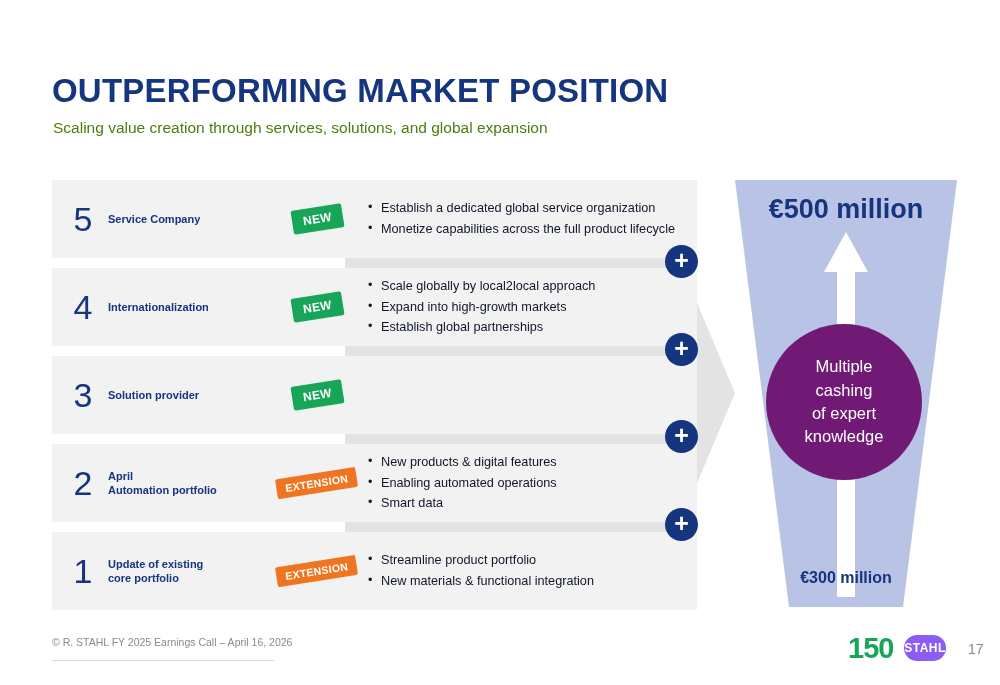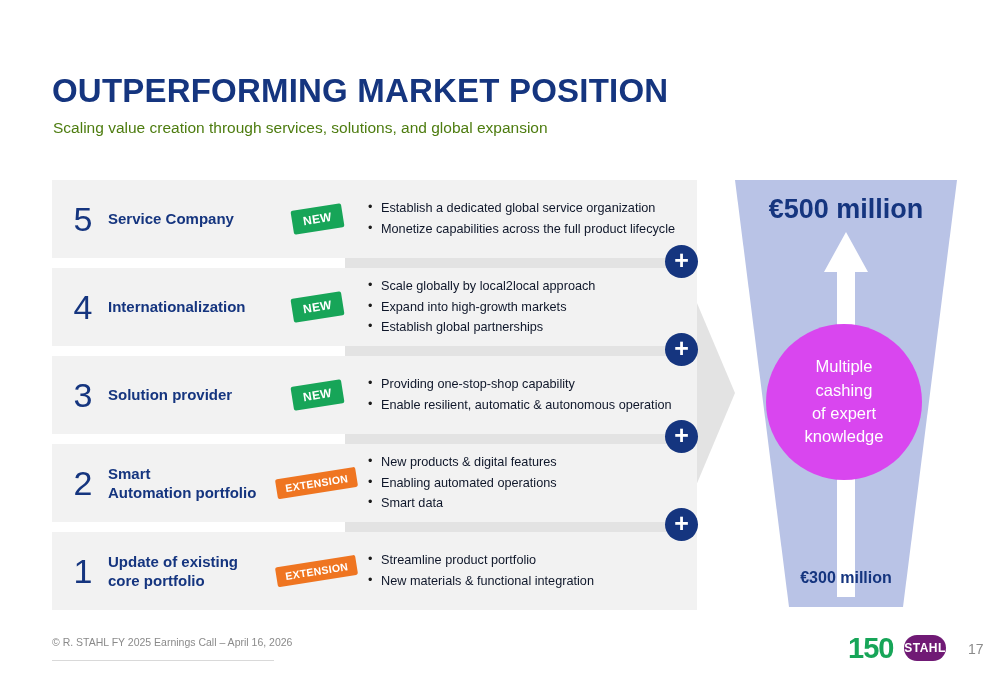--- a/index.html
+++ b/index.html
@@ -56,21 +56,21 @@
   .row .num {
     width: 46px;
     text-align: center;
     font-size: 34px;
     color: #15357f;
     font-weight: 400;
     margin-left: 8px;
   }
   .row .label {
     width: 168px;
-    font-size: 15px;
+    font-size: 11px;
     font-weight: bold;
     color: #15357f;
     line-height: 1.3;
     margin-left: 2px;
   }
   .badge-cell {
     width: 82px;
     display: flex;
     align-items: center;
     justify-content: center;
@@ -159,21 +159,21 @@
     color: #15357f;
     margin-top: 8px;
   }
   .circle-text {
     position: absolute;
     left: 31px;
     top: 144px;
     width: 156px;
     height: 156px;
     border-radius: 50%;
-    background: #d946ef;
+    background: #701a75;
     color: #ffffff;
     display: flex;
     align-items: center;
     justify-content: center;
     text-align: center;
     font-size: 16.5px;
     line-height: 1.42;
   }
 
   
@@ -215,21 +215,21 @@
     color: #17a558;
     letter-spacing: -1px;
   }
   .logo-badge {
     position: absolute;
     left: 56px;
     top: 3px;
     width: 42px;
     height: 26px;
     border-radius: 13px;
-    background: #701a75;
+    background: #8b5cf6;
     color: #ffffff;
     font-size: 12px;
     font-weight: bold;
     display: flex;
     align-items: center;
     justify-content: center;
     letter-spacing: 0.5px;
   }
 </style>
 </head>
@@ -274,31 +274,25 @@
         </ul>
       </div>
     </div>
 
     <div class="row">
       <div class="num">3</div>
       <div class="label">Solution provider</div>
       <div class="badge-cell">
         <span class="badge new">NEW</span>
       </div>
-      <div class="bullets">
-        <ul>
-          <li>Providing one-stop-shop capability</li>
-          <li>Enable resilient, automatic &amp; autonomous operation</li>
-        </ul>
-      </div>
     </div>
 
     <div class="row">
       <div class="num">2</div>
-      <div class="label" style="white-space:pre-line">Smart
+      <div class="label" style="white-space:pre-line">April
 Automation portfolio</div>
       <div class="badge-cell">
         <span class="badge extension">EXTENSION</span>
       </div>
       <div class="bullets">
         <ul>
           <li>New products &amp; digital features</li>
           <li>Enabling automated operations</li>
           <li>Smart data</li>
         </ul>

